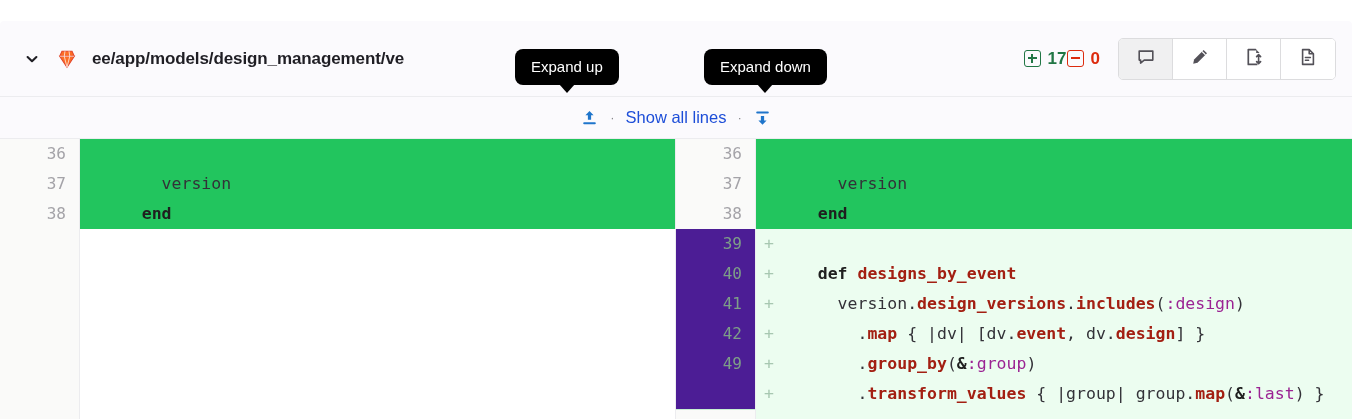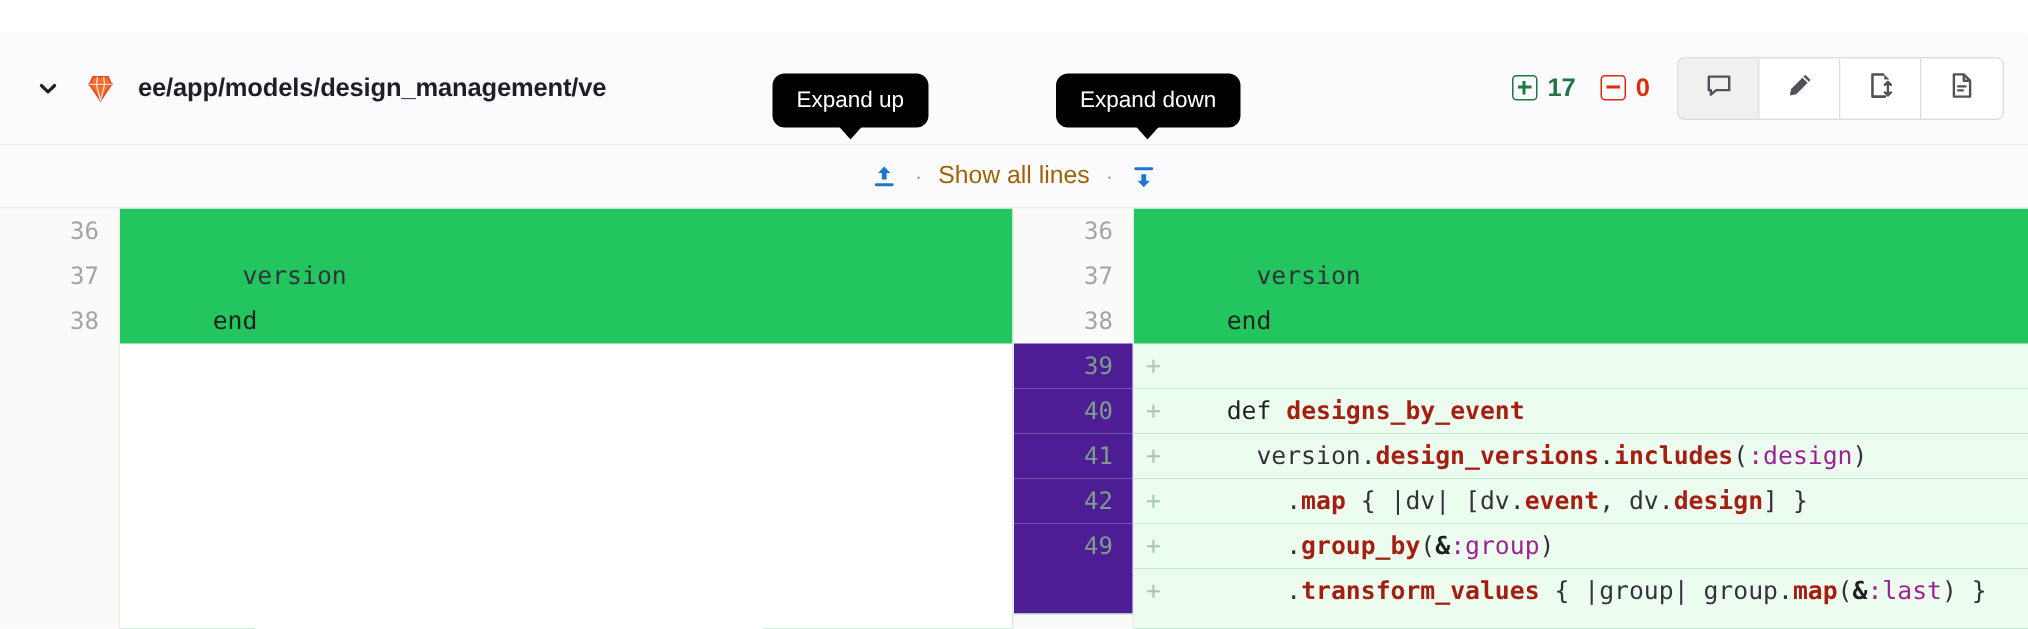--- a/index.html
+++ b/index.html
@@ -56,21 +56,21 @@
     overflow: hidden;
   }
 
   .hdr-right {
     display: flex;
     align-items: center;
     gap: 18px;
     flex: none;
   }
   .diff-stats {
-    display: flex; align-items: center; gap: 16px;
+    display: flex; align-items: center; 
     font-size: 17px; font-weight: bold;
   }
   .stat { display: flex; align-items: center; gap: 7px; }
   .stat.add { color: #217645; }
   .stat.del { color: #dd2b0e; }
   .sq {
     width: 17px; height: 17px;
     border: 1.6px solid currentColor;
     border-radius: 3px;
     position: relative;
@@ -140,21 +140,21 @@
     position: relative;
   }
   .expand-ico {
     color: #1f75cb;
     display: flex; align-items: center; justify-content: center;
     cursor: pointer;
     width: 20px; height: 22px;
   }
   .dot-sep { color: #89888d; font-size: 13px; line-height: 1; }
   .show-all {
-    color: #a16207;
+    color: #1d4ed8;
     text-decoration: none;
     font-size: 16.5px;
     cursor: pointer;
     text-align: right;
   }
 
   
   .diff-body {
     display: flex;
     height: 301px;
@@ -208,21 +208,21 @@
     color: #a7c7b1;
   }
   .code-line.wrap {
     white-space: pre-wrap;
     height: 60px;
   }
   .fill-added { background: #ecfdf0; }
   .fill-plain { background: #ffffff; }
 
   
-  .kw { color: #1f1f1f; font-weight: normal; }
+  .kw { color: #1f1f1f; font-weight: bold; }
   .fn { color: #a31f12; font-weight: bold; }
   .sym { color: #9b2393; }
   .amp { color: #1f1f1f; font-weight: bold; }
   .pl { color: #333238; }
 </style>
 </head>
 <body>
 
 <div id="app">
 

